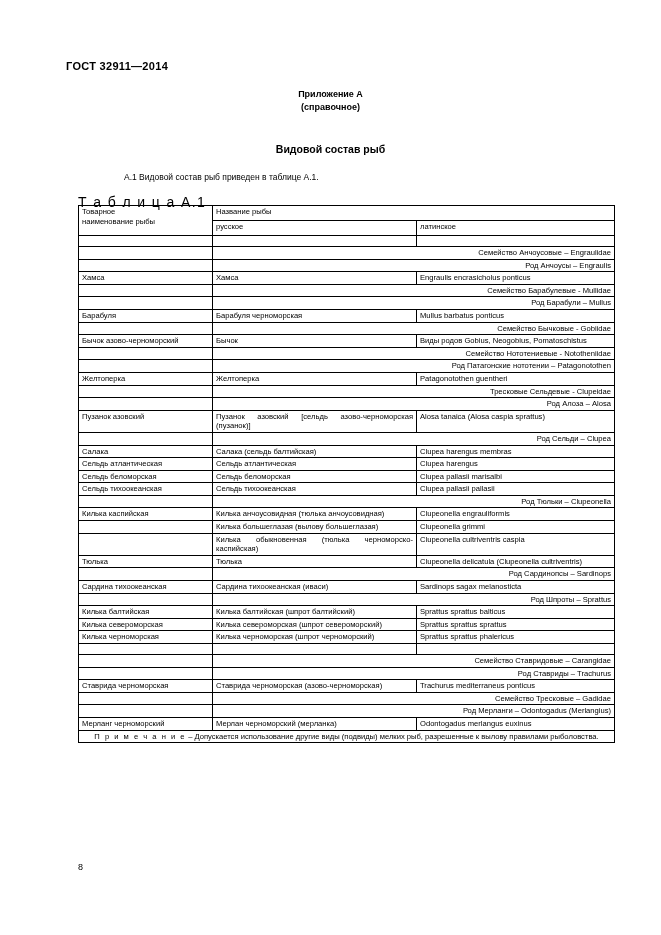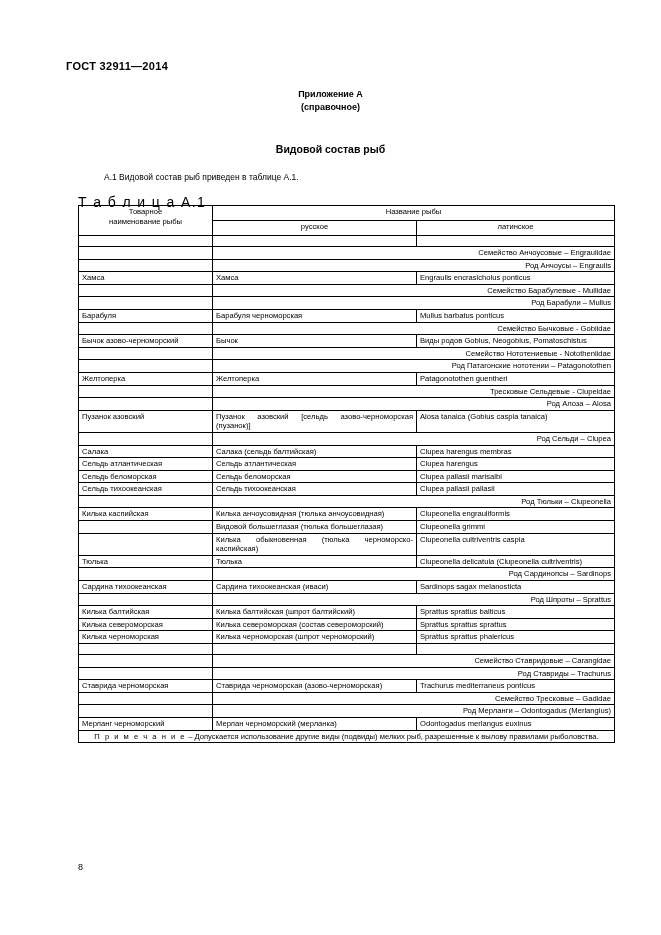--- a/index.html
+++ b/index.html
@@ -41,21 +41,21 @@
     font-weight: bold;
     line-height: 13px;
   }
   .section-title {
     top: 143px;
     font-size: 10.5px;
     font-weight: bold;
   }
   .intro-line {
     position: absolute;
-    left: 104px;
+    left: 124px;
     top: 172px;
     font-size: 8.5px;
   }
   .table-caption {
     position: absolute;
     left: 78px;
     top: 194px;
     font-size: 14px;
     letter-spacing: 1.4px;
   }
@@ -72,21 +72,21 @@
     border: 0.6px solid #000000;
     padding: 1px 3px;
     vertical-align: top;
     font-weight: normal;
     line-height: 9.6px;
   }
   .col1 { width: 134px; }
   .col2 { width: 204px; }
   .col3 { width: 198px; }
   .hdr {
-    text-align: center;
+    text-align: left;
     vertical-align: middle;
     height: 12px;
   }
   .hdr-top { height: 22px; }
   .grp {
     text-align: right;
   }
   .blank-row td {
     height: 8px;
   }
@@ -210,21 +210,21 @@
         <td></td>
         <td class="grp" colspan="2">Тресковые Сельдевые - Clupeidae</td>
       </tr>
       <tr>
         <td></td>
         <td class="grp" colspan="2">Род Алоза – Alosa</td>
       </tr>
       <tr>
         <td>Пузанок азовский</td>
         <td class="justify-cell">Пузанок  азовский  [сельдь  азово-черноморская (пузанок)]</td>
-        <td>Alosa tanaica (Gobius caspia tanaica)</td>
+        <td>Alosa tanaica (Alosa caspia sprattus)</td>
       </tr>
 
       <tr>
         <td></td>
         <td class="grp" colspan="2">Род Сельди – Clupea</td>
       </tr>
       <tr>
         <td>Салака</td>
         <td>Салака (сельдь балтийская)</td>
         <td>Clupea harengus membras</td>
@@ -249,21 +249,21 @@
         <td></td>
         <td class="grp" colspan="2">Род Тюльки – Clupeonella</td>
       </tr>
       <tr>
         <td>Килька каспийская</td>
         <td class="justify-cell">Килька анчоусовидная (тюлька анчоусовидная)</td>
         <td>Clupeonella engrauliformis</td>
       </tr>
       <tr>
         <td></td>
-        <td class="justify-cell">Видовой большеглазая (тюлька большеглазая)</td>
+        <td class="justify-cell">Килька большеглазая (вылову большеглазая)</td>
         <td>Clupeonella grimmi</td>
       </tr>
       <tr>
         <td></td>
         <td class="justify-cell">Килька обыкновенная (тюлька черноморско-каспийская)</td>
         <td>Clupeonella cultriventris caspia</td>
       </tr>
       <tr>
         <td>Тюлька</td>
         <td>Тюлька</td>
@@ -284,21 +284,21 @@
         <td></td>
         <td class="grp" colspan="2">Род Шпроты – Sprattus</td>
       </tr>
       <tr>
         <td>Килька балтийская</td>
         <td>Килька балтийская (шпрот балтийский)</td>
         <td>Sprattus sprattus balticus</td>
       </tr>
       <tr>
         <td>Килька североморская</td>
-        <td class="justify-cell">Килька североморская (состав североморский)</td>
+        <td class="justify-cell">Килька североморская (шпрот североморский)</td>
         <td>Sprattus sprattus sprattus</td>
       </tr>
       <tr>
         <td>Килька черноморская</td>
         <td class="justify-cell">Килька черноморская  (шпрот черноморский)</td>
         <td style="vertical-align:bottom">Sprattus sprattus phalericus</td>
       </tr>
 
       <tr class="blank-row">
         <td></td>

